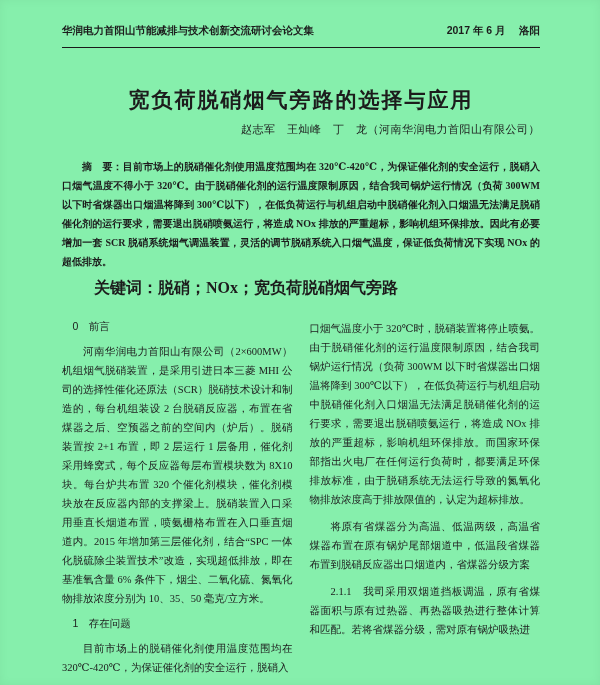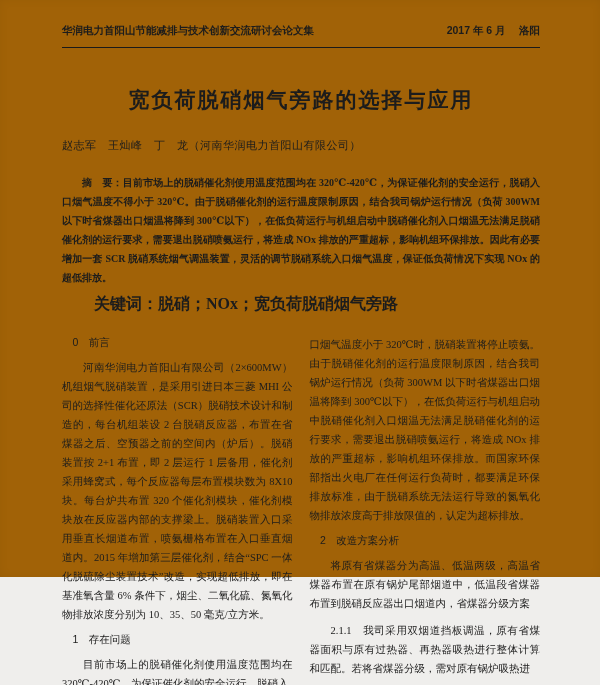--- a/index.html
+++ b/index.html
@@ -2,41 +2,41 @@
 <html><head>
 <meta charset="utf-8">
 <style>
   html, body { margin: 0; padding: 0; }
   body {
     width: 600px; height: 685px; overflow: hidden;
     background: #efeeec;
     font-family: "Liberation Serif", "DejaVu Serif", serif;
   }
   .page {
-    width: 600px; height: 577px; box-sizing: border-box;
-    background: #a16207;
+    width: 600px; height: 685px; box-sizing: border-box;
+    background: #86efac;
     padding: 24px 60px 0 62px;
     color: #1c1c1c;
     box-shadow: inset 0 0 10px rgba(0,0,0,0.05);
   }
   .hdr {
     display: flex; justify-content: space-between; align-items: baseline;
     font-family: "Liberation Sans", "DejaVu Sans", sans-serif;
     font-weight: 700; font-size: 10.5px;
     padding-bottom: 9px;
   }
   .hdr-right { white-space: pre; }
   .hdr-rule { border: 0; border-top: 1.6px solid #1a1a1a; margin: 0; }
   .title {
     font-family: Liberation Sans, sans-serif;
     font-weight: 700; font-size: 21px; letter-spacing: 2px;
     text-align: center; margin: 38px 0 0 0;
   }
   .authors {
-    text-align: left; font-size: 11px; margin-top: 24px; letter-spacing: 0.5px;
+    text-align: right; font-size: 11px; margin-top: 8px; letter-spacing: 0.5px;
   }
   .abstract {
     font-size: 10px; font-weight: 700; line-height: 19px;
     text-align: justify; text-indent: 2em; margin: 20px 0 7px 0;
   }
   .keywords {
     font-size: 16px; font-weight: 700; line-height: 19px;
     text-indent: 2em; margin: 7px 0 0 0;
   }
   .cols { display: flex; gap: 17px; margin-top: 14px; }
@@ -80,20 +80,19 @@
 
     <div class="col">
       <h2 class="sec">0　前言</h2>
       <p class="body-p">河南华润电力首阳山有限公司（2×600MW）机组烟气脱硝装置，是采用引进日本三菱 MHI 公司的选择性催化还原法（SCR）脱硝技术设计和制造的，每台机组装设 2 台脱硝反应器，布置在省煤器之后、空预器之前的空间内（炉后）。脱硝装置按 2+1 布置，即 2 层运行 1 层备用，催化剂采用蜂窝式，每个反应器每层布置模块数为 8X10 块。每台炉共布置 320 个催化剂模块，催化剂模块放在反应器内部的支撑梁上。脱硝装置入口采用垂直长烟道布置，喷氨栅格布置在入口垂直烟道内。2015 年增加第三层催化剂，结合“SPC 一体化脱硫除尘装置技术”改造，实现超低排放，即在基准氧含量 6% 条件下，烟尘、二氧化硫、氮氧化物排放浓度分别为 10、35、50 毫克/立方米。</p>
       <h2 class="sec">1　存在问题</h2>
       <p class="body-p">目前市场上的脱硝催化剂使用温度范围均在 320℃-420℃，为保证催化剂的安全运行，脱硝入</p>
     </div>
 
     <div class="col">
       <p class="body-p no-indent">口烟气温度小于 320℃时，脱硝装置将停止喷氨。由于脱硝催化剂的运行温度限制原因，结合我司锅炉运行情况（负荷 300WM 以下时省煤器出口烟温将降到 300℃以下），在低负荷运行与机组启动中脱硝催化剂入口烟温无法满足脱硝催化剂的运行要求，需要退出脱硝喷氨运行，将造成 NOx 排放的严重超标，影响机组环保排放。而国家环保部指出火电厂在任何运行负荷时，都要满足环保排放标准，由于脱硝系统无法运行导致的氮氧化物排放浓度高于排放限值的，认定为超标排放。</p>
-      <h2 class="sec">2　改造方案分析</h2>
       <p class="body-p">将原有省煤器分为高温、低温两级，高温省煤器布置在原有锅炉尾部烟道中，低温段省煤器布置到脱硝反应器出口烟道内，省煤器分级方案</p>
       <p class="body-p">2.1.1　我司采用双烟道挡板调温，原有省煤器面积与原有过热器、再热器吸热进行整体计算和匹配。若将省煤器分级，需对原有锅炉吸热进</p>
     </div>
 
   </div>
 
 </div>
 
 </body></html>

